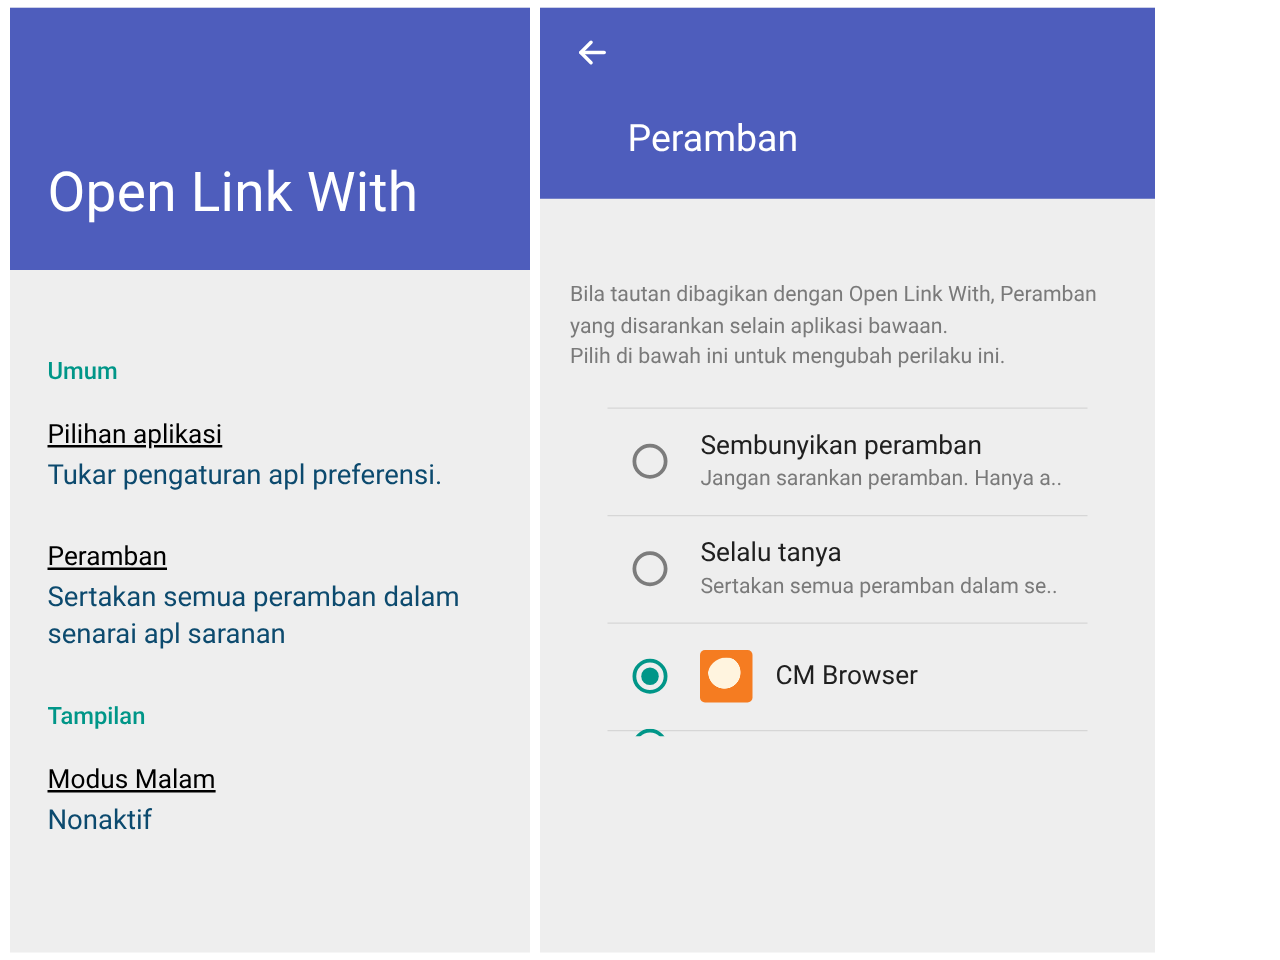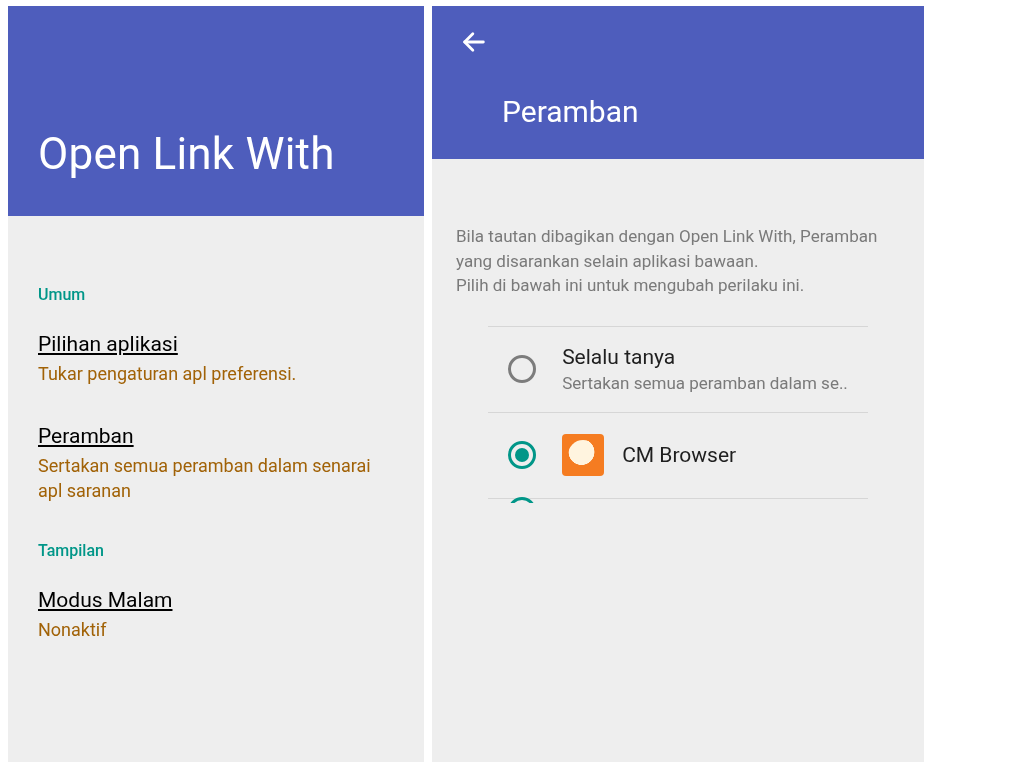--- a/index.html
+++ b/index.html
@@ -55,36 +55,36 @@
     .appbar-short .title {
       font-size: 30px;
       font-weight: 400;
       padding-left: 46px;
     }
     
     .settings-body { padding: 28px 30px 0; flex: 1; color: #212121; }
     .cat {
       color: #009688;
       font-weight: 500;
-      font-size: 16px;
+      font-size: 19px;
       margin-bottom: 28px;
     }
     .pref {
       margin-bottom: 38px;
       cursor: pointer;
     }
     .pref .pref-title {
       font-size: 21px;
       color: #000000;
       margin-bottom: 6px;
       text-decoration: underline;
     }
     .pref .pref-sub {
-      font-size: 18px;
-      color: #a16207;
+      font-size: 22px;
+      color: #0c4a6e;
       line-height: 1.35;
     }
     .cat2 { }
     
     .detail-body { flex: 1; display: flex; flex-direction: column; align-items: center; }
     .detail-info {
       padding: 24px 24px 28px;
       color: #7a7a7a;
       font-size: 17px;
       line-height: 1.45;
@@ -213,20 +213,27 @@
     </div>
 
     <div class="detail-body">
       <div class="detail-info">
         <p>Bila tautan dibagikan dengan Open Link With, Peramban yang disarankan selain aplikasi bawaan.</p>
         <p>Pilih di bawah ini untuk mengubah perilaku ini.</p>
       </div>
 
       <div class="radio-list">
 
+        <div class="radio-row">
+          <span class="radio-icon"></span>
+          <div class="radio-texts">
+            <div class="radio-title">Sembunyikan peramban</div>
+            <div class="radio-sub">Jangan sarankan peramban. Hanya a..</div>
+          </div>
+        </div>
 
         <div class="radio-row">
           <span class="radio-icon"></span>
           <div class="radio-texts">
             <div class="radio-title">Selalu tanya</div>
             <div class="radio-sub">Sertakan semua peramban dalam se..</div>
           </div>
         </div>
 
         <div class="radio-row">

